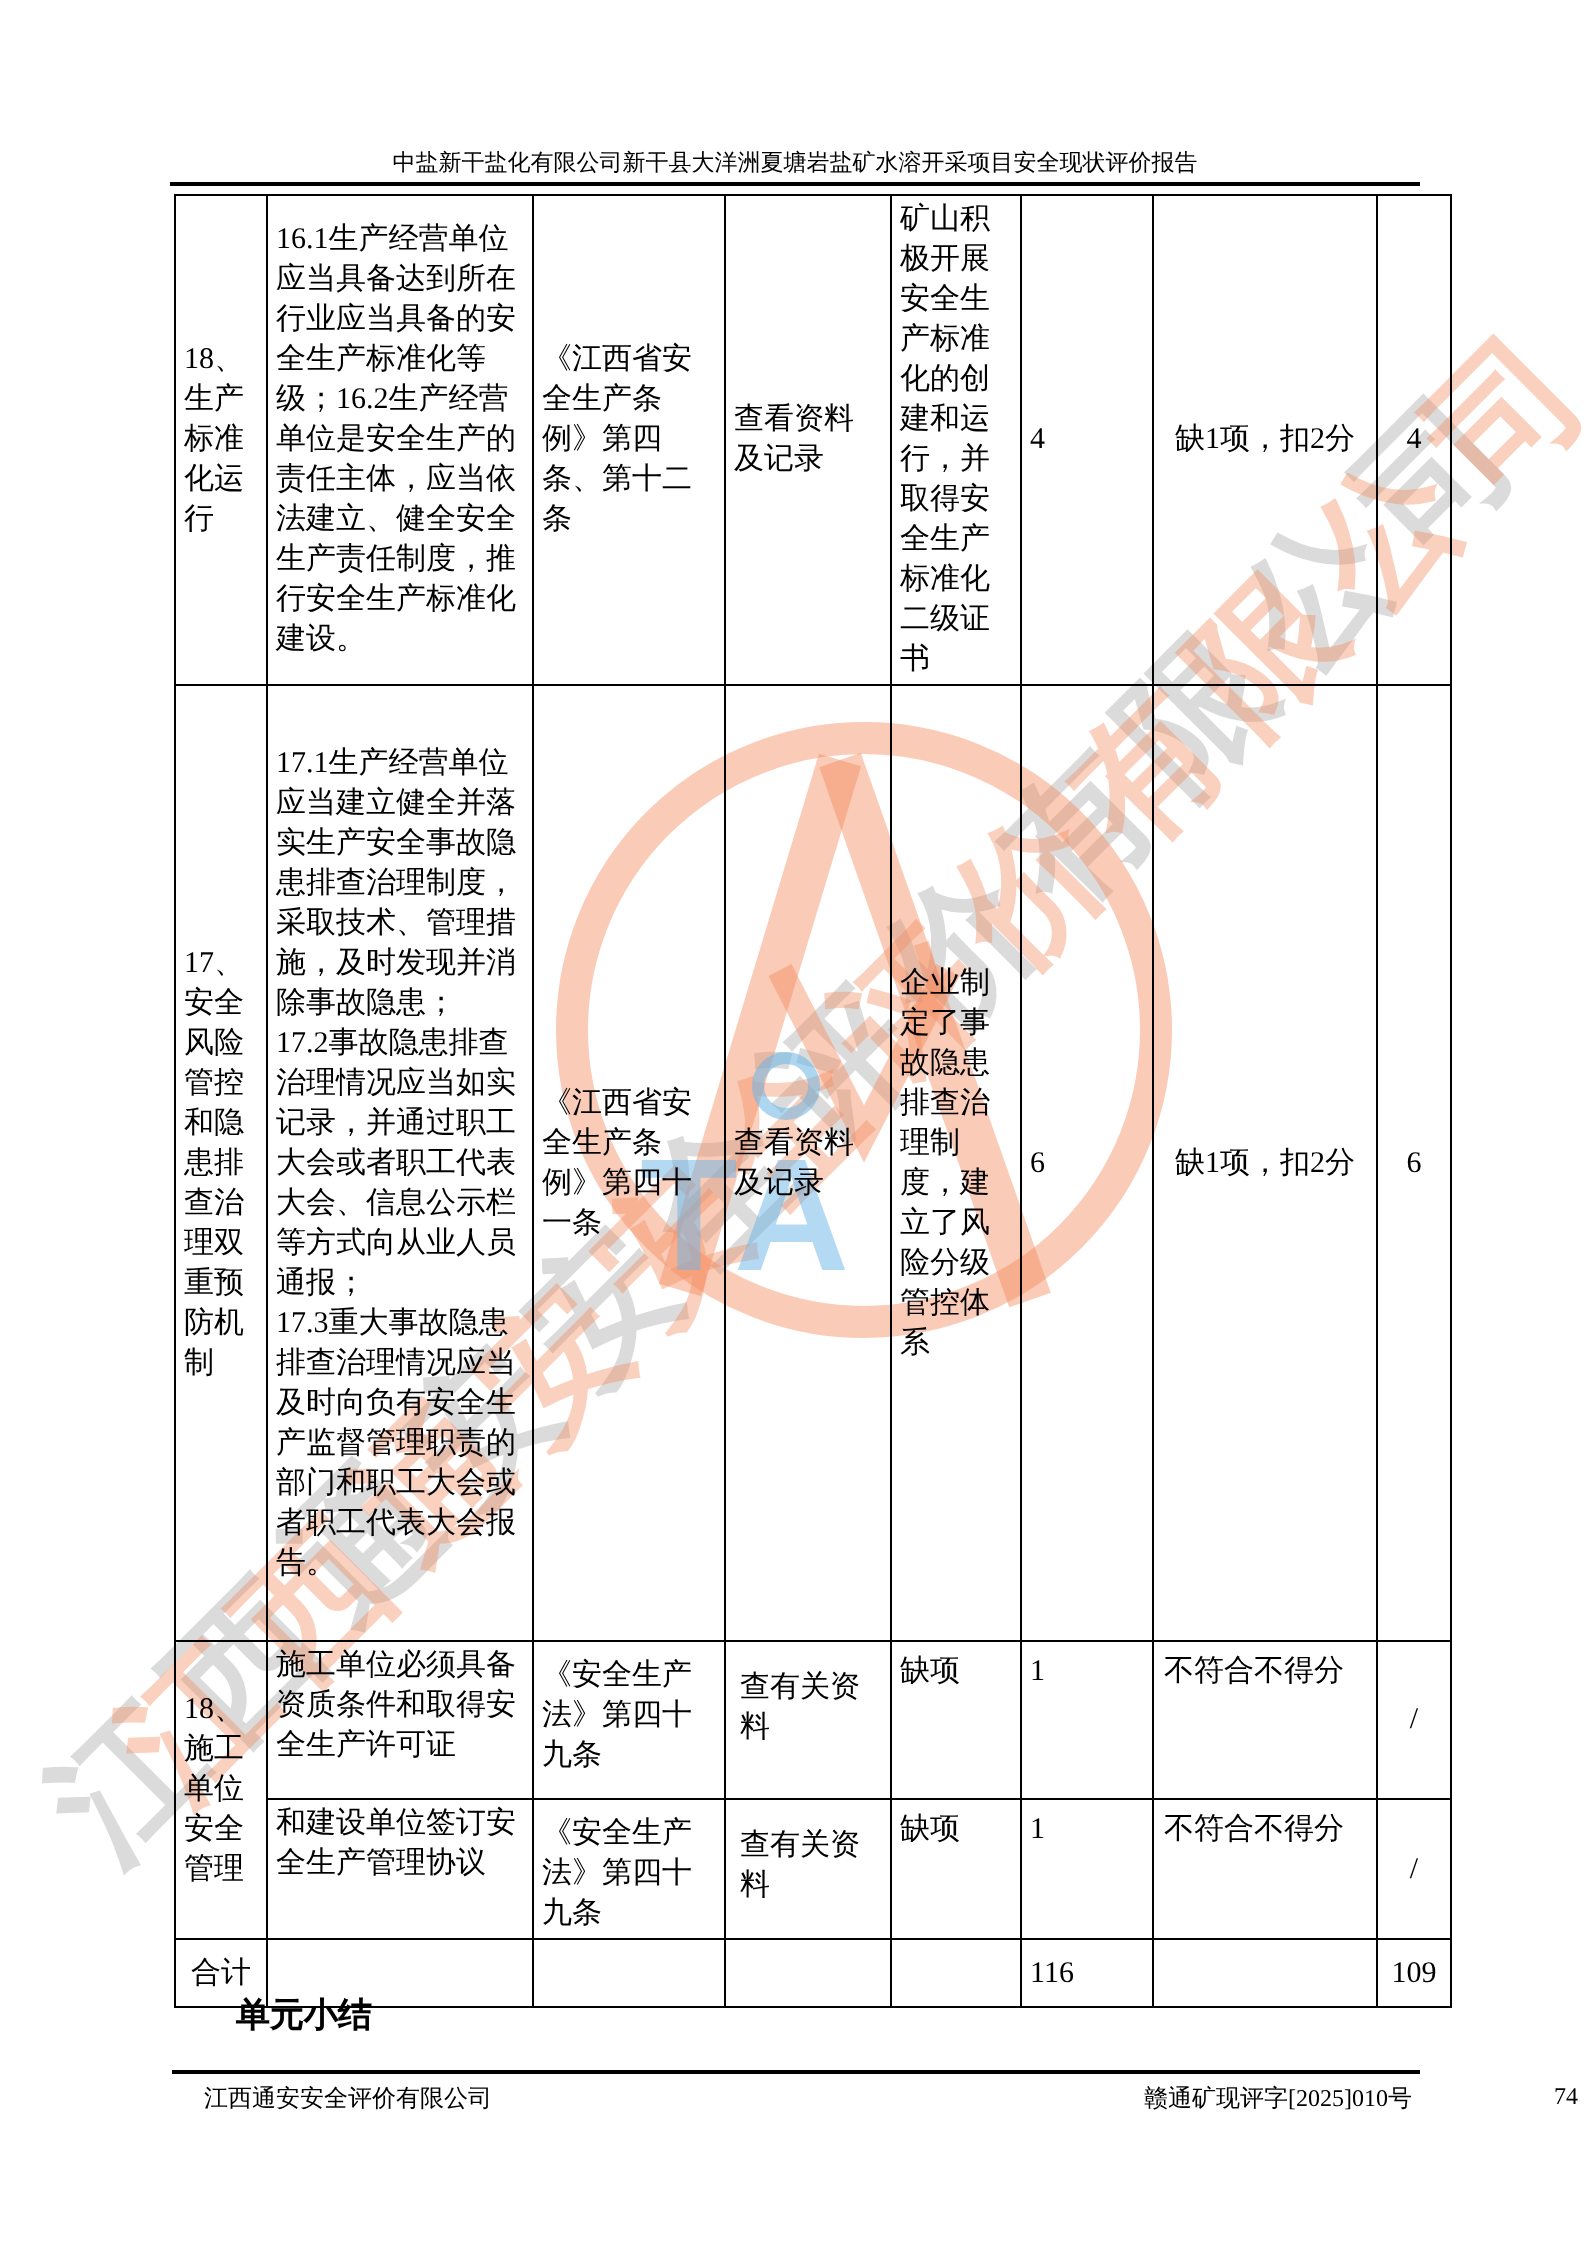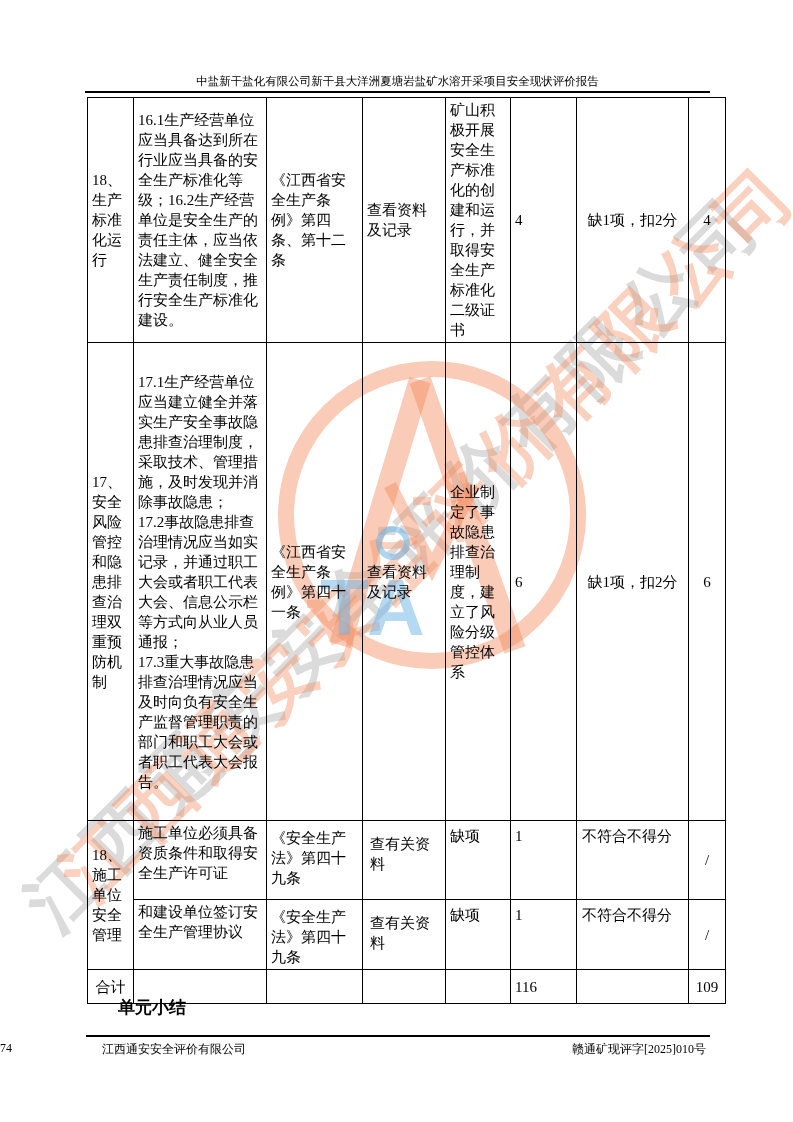--- a/index.html
+++ b/index.html
@@ -37,21 +37,21 @@
   .hdr{
     position:absolute;left:85px;top:74px;width:625px;text-align:center;
     font-size:11.5px;z-index:1;
   }
   .hdr-rule{position:absolute;left:85px;top:91px;width:625px;height:2px;background:#000;z-index:1;}
   .section-heading{
     position:absolute;left:118px;top:996px;font-size:17px;font-weight:bold;z-index:1;
   }
   .ftr-rule{position:absolute;left:86px;top:1035px;width:624px;height:2px;background:#000;z-index:1;}
   .ftr-left{position:absolute;left:102px;top:1041px;font-size:12px;z-index:1;}
-  .ftr-center{position:absolute;left:0;top:1041px;width:789px;text-align:left;font-size:12px;z-index:1;}
+  .ftr-center{position:absolute;left:0;top:1041px;width:789px;text-align:right;font-size:12px;z-index:1;}
   .ftr-right{position:absolute;right:87px;top:1041px;font-size:12px;z-index:1;}
   
   table.tbl{
     position:absolute;left:87px;top:97px;width:638px;z-index:1;
     border-collapse:collapse;table-layout:fixed;background:transparent;
   }
   table.tbl td{
     border:1px solid #000;font-size:15px;line-height:20px;
     vertical-align:middle;white-space:pre-wrap;padding:2px 4px;
     overflow:hidden;box-sizing:border-box;

